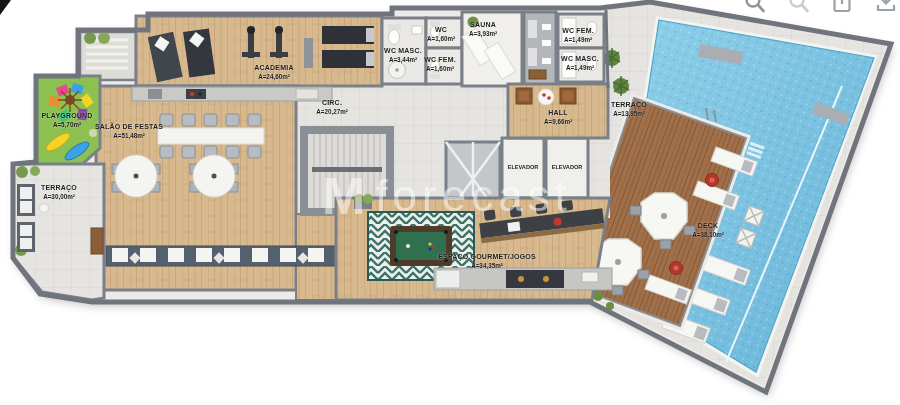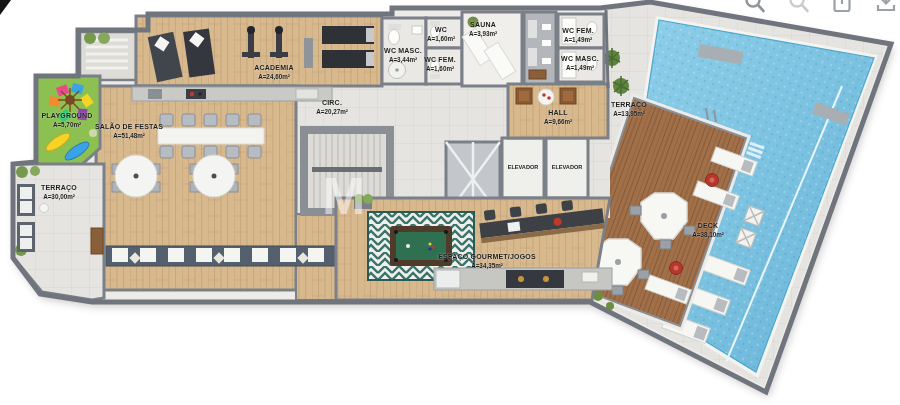--- a/index.html
+++ b/index.html
@@ -422,20 +422,21 @@
         <rect x="582" y="272" width="16" height="10" fill="#eff0f0" stroke="#b5b5b1"></rect>
       </g>
     </g>
 
     <polygon fill="none" stroke="#70757d" stroke-width="5" points="78,30 148,30 148,14 392,14 392,8 600,8 650,2 891,44 766,392 590,302 92,302 40,294 13,258 13,164 36,162 36,76 78,76"></polygon>
     <line x1="606" y1="10" x2="608" y2="88" stroke="#70757d" stroke-width="3"></line>
   </svg>
 
   <div class="watermark">
     <span class="wm-logo">M</span>
+    <span class="wm-text">forecast</span>
   </div>
 
   <div class="lbl" style="left:67px;top:112px">
       <span class="l1">PLAYGROUND</span>
       <span class="l2">A=5,70m²</span>
     </div>
   <div class="lbl" style="left:59px;top:184px">
       <span class="l1">TERRAÇO</span>
       <span class="l2">A=30,00m²</span>
     </div>

